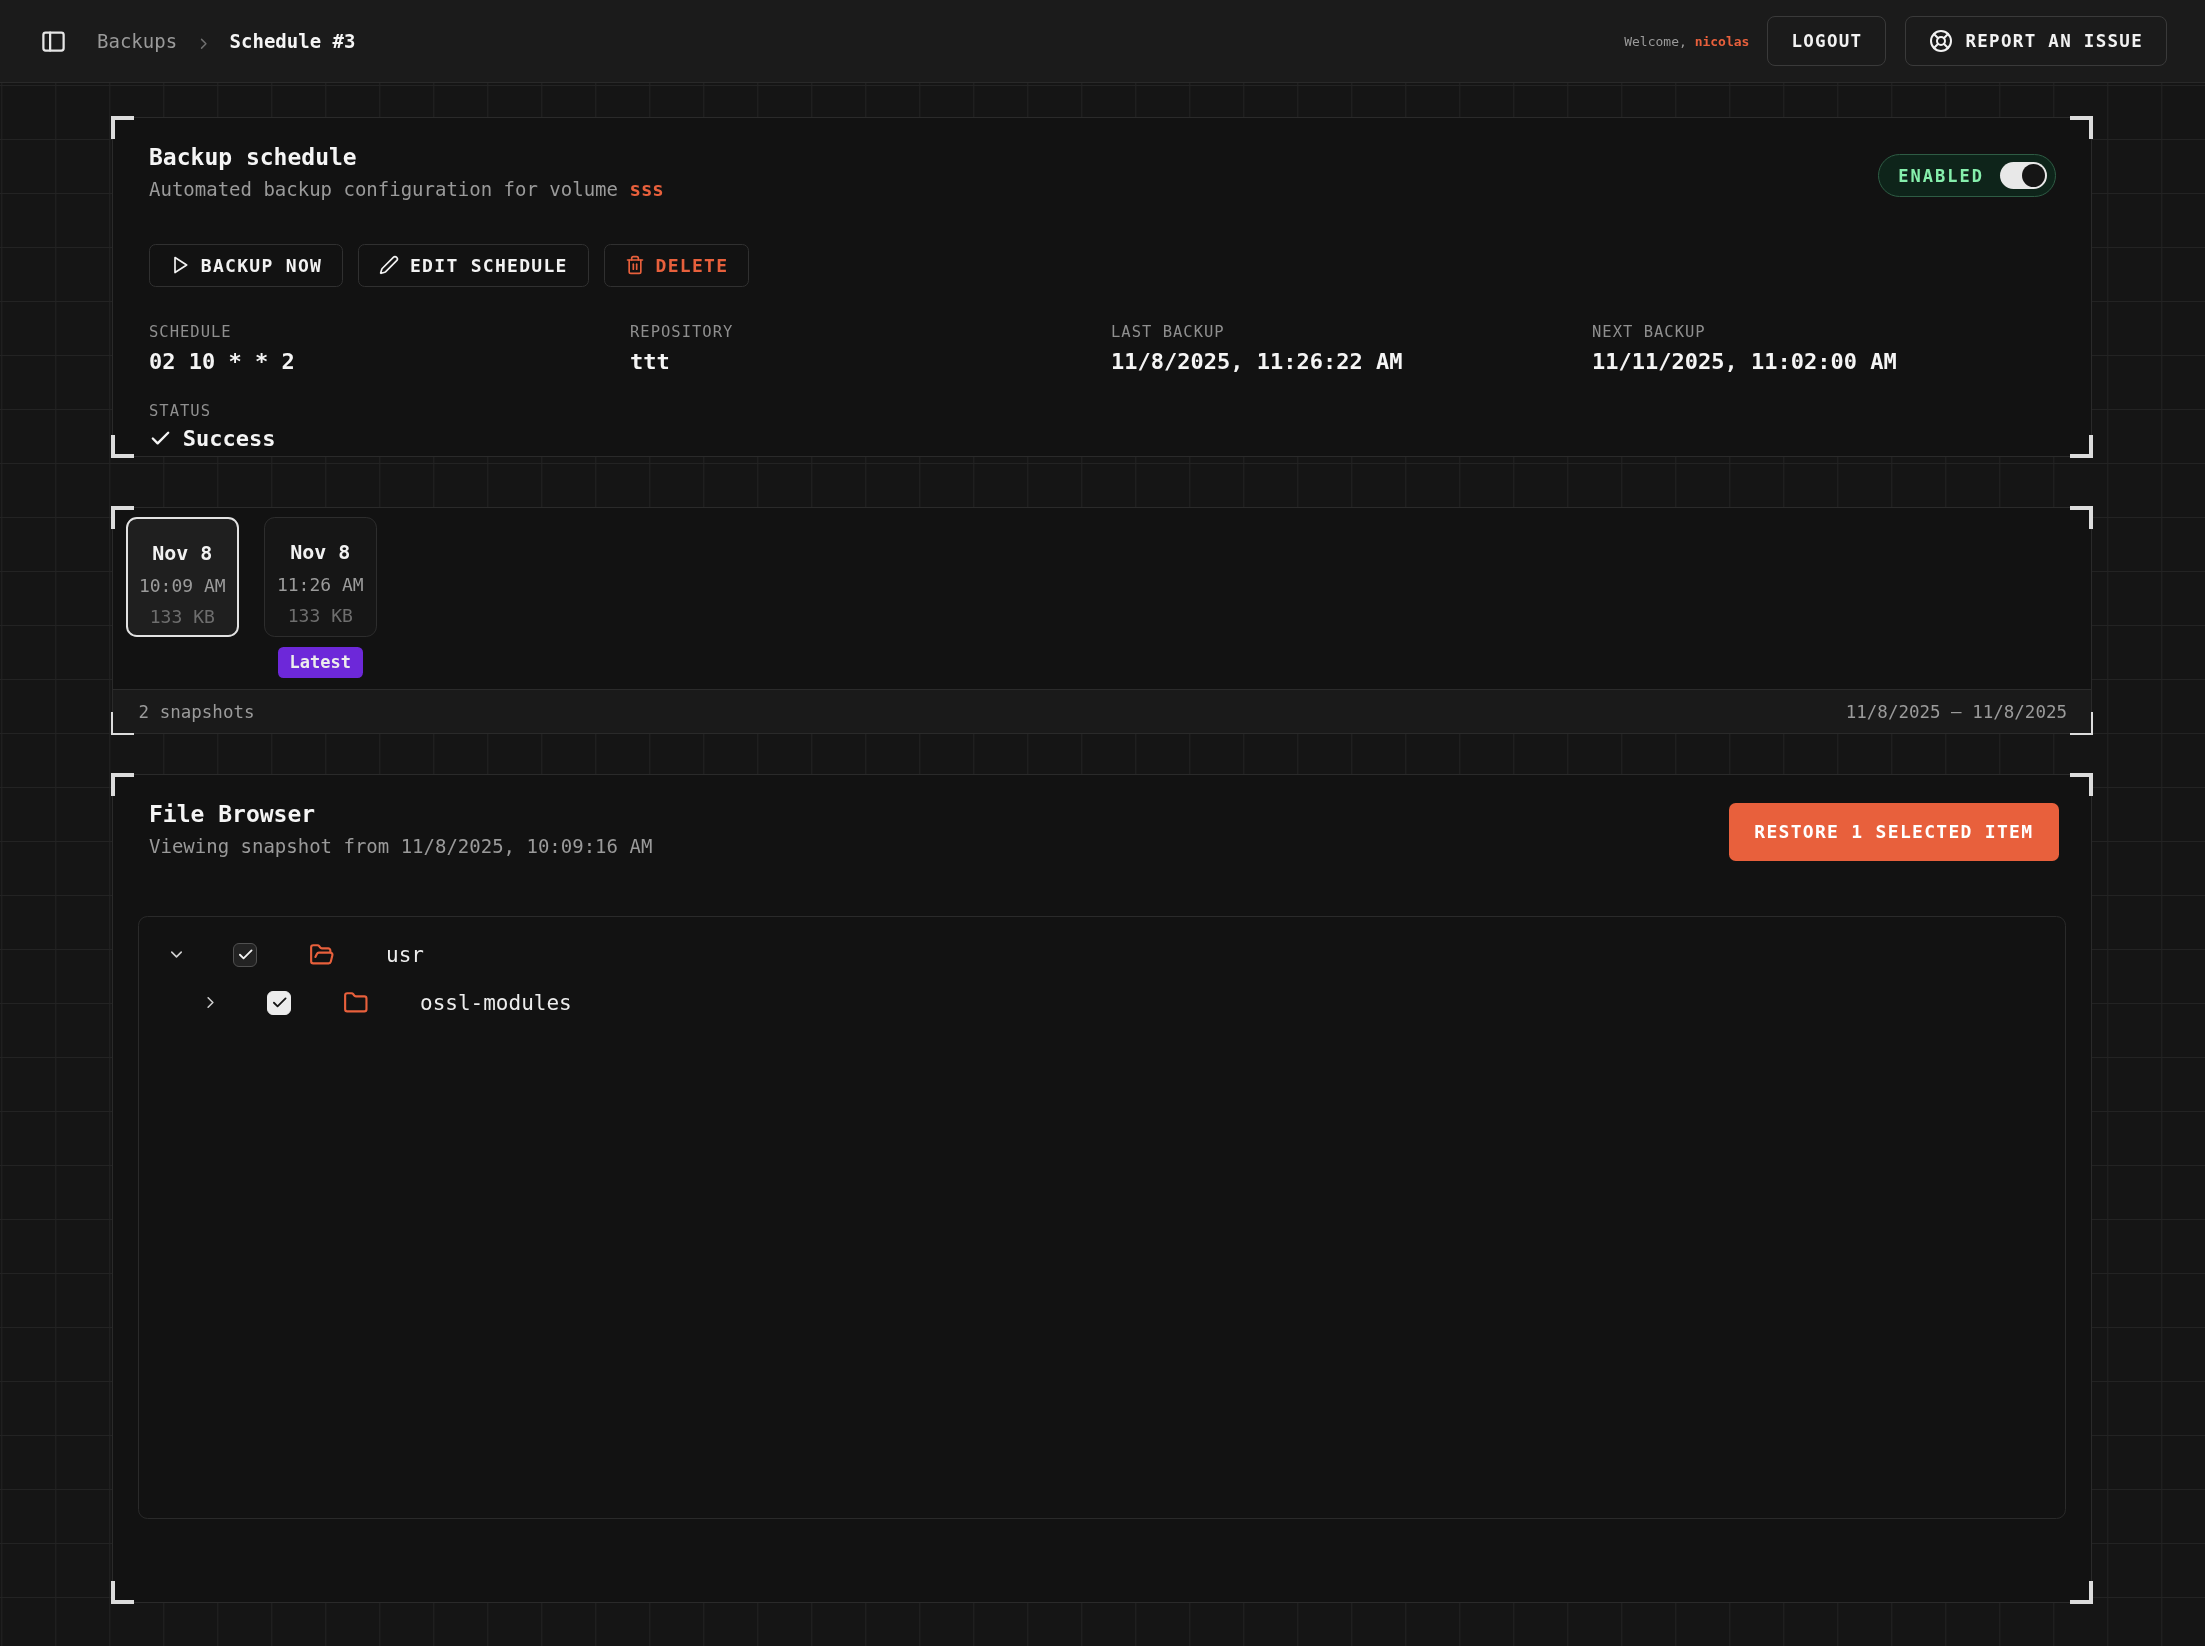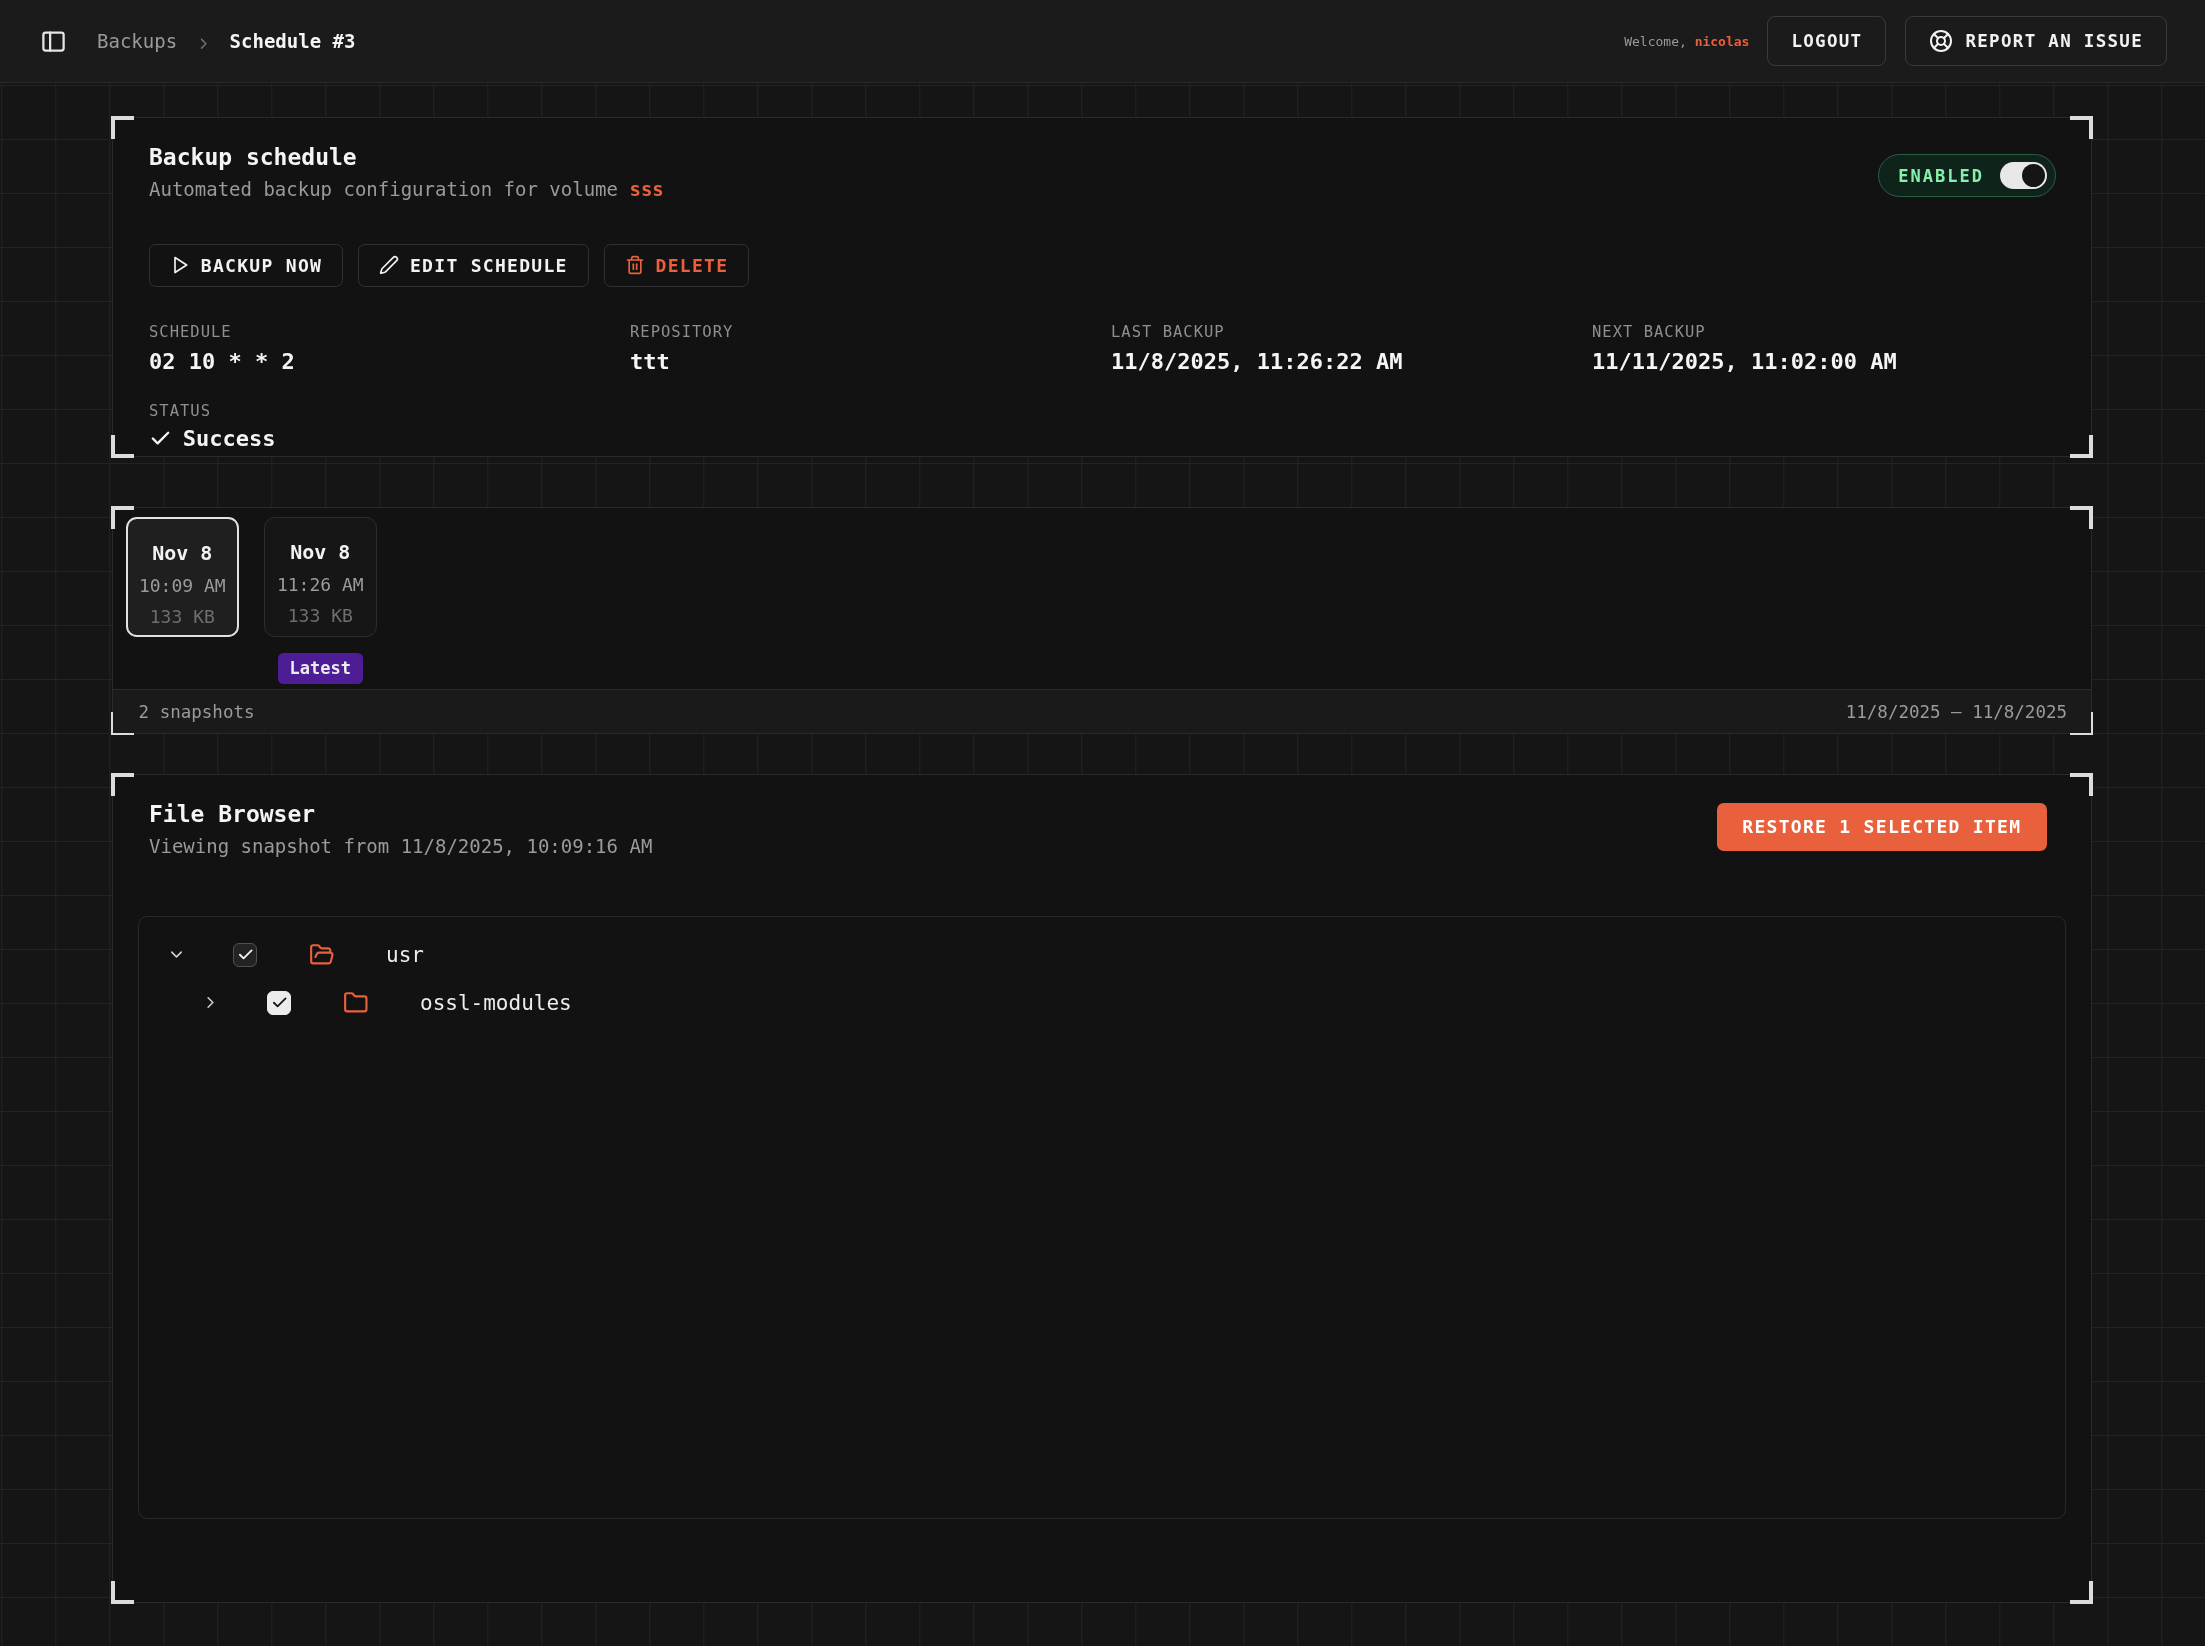--- a/index.html
+++ b/index.html
@@ -85,32 +85,32 @@
   .snap-strip { display: flex; gap: 25px; padding: 9.4px 0 0 12.8px; }
   .snap-card {
     width: 113px; height: 120px; border: 1.3px solid #2d2d2d; border-radius: 10.8px;
     background: #161616; display: flex; flex-direction: column; align-items: center;
     padding-top: 21.5px; gap: 10px; cursor: pointer;
   }
   .snap-card.selected { border: 2px solid #e2e2e2; background: #1f1f1f; }
   .snap-date { font-size: 20px; font-weight: bold; color: #f2f2f2; }
   .snap-time { font-size: 18px; color: #9b9b9b; }
   .snap-size { font-size: 18px; color: #6e6e6e; }
-  .snap-badge { margin-top: 17px; background: #4c1d95; color: #ececec; font-size: 17px; font-weight: bold; padding: 5.4px 12px; border-radius: 5.4px; }
+  .snap-badge { margin-top: 11px; background: #6d28d9; color: #ececec; font-size: 17px; font-weight: bold; padding: 5.4px 12px; border-radius: 5.4px; }
   .snap-footer {
     position: absolute; left: 0; right: 0; bottom: 0; height: 44px;
     background: #1a1a1a; border-top: 1.3px solid #2b2b2b;
     display: flex; align-items: center; justify-content: space-between;
     padding: 0 24px 0 25.6px; font-size: 17.5px; color: #9b9b9b;
   }
 
   
   .sec-files { top: 774px; height: 829px; padding: 25.6px 34px 0 36px; }
   .restore-btn {
-    position: absolute; top: 27.6px; right: 44px; height: 48px;
+    position: absolute; top: 27.6px; right: 32px; height: 58px;
     background: #e8603c; border: none; border-radius: 6.7px;
     font-family: inherit; color: #ffffff; font-size: 18px; font-weight: bold;
     letter-spacing: 1.3px; padding: 0 25.6px; cursor: pointer;
   }
   .tree-panel {
     position: absolute; left: 25px; right: 25px; top: 141px; height: 603px;
     border: 1.3px solid #2a2a2a; border-radius: 9.4px; background: #121212;
     padding-top: 13.5px; overflow: hidden;
   }
   .tree-row { display: flex; align-items: center; height: 48px; cursor: pointer; gap: 38px; }

